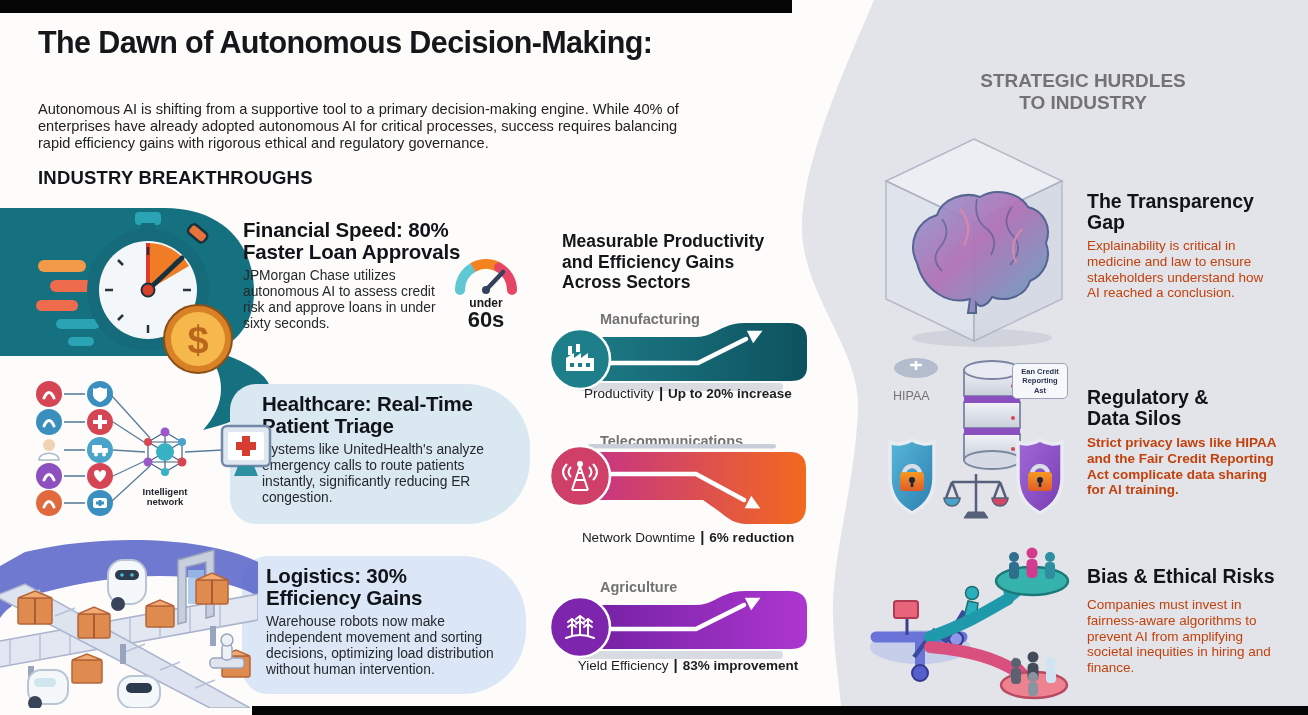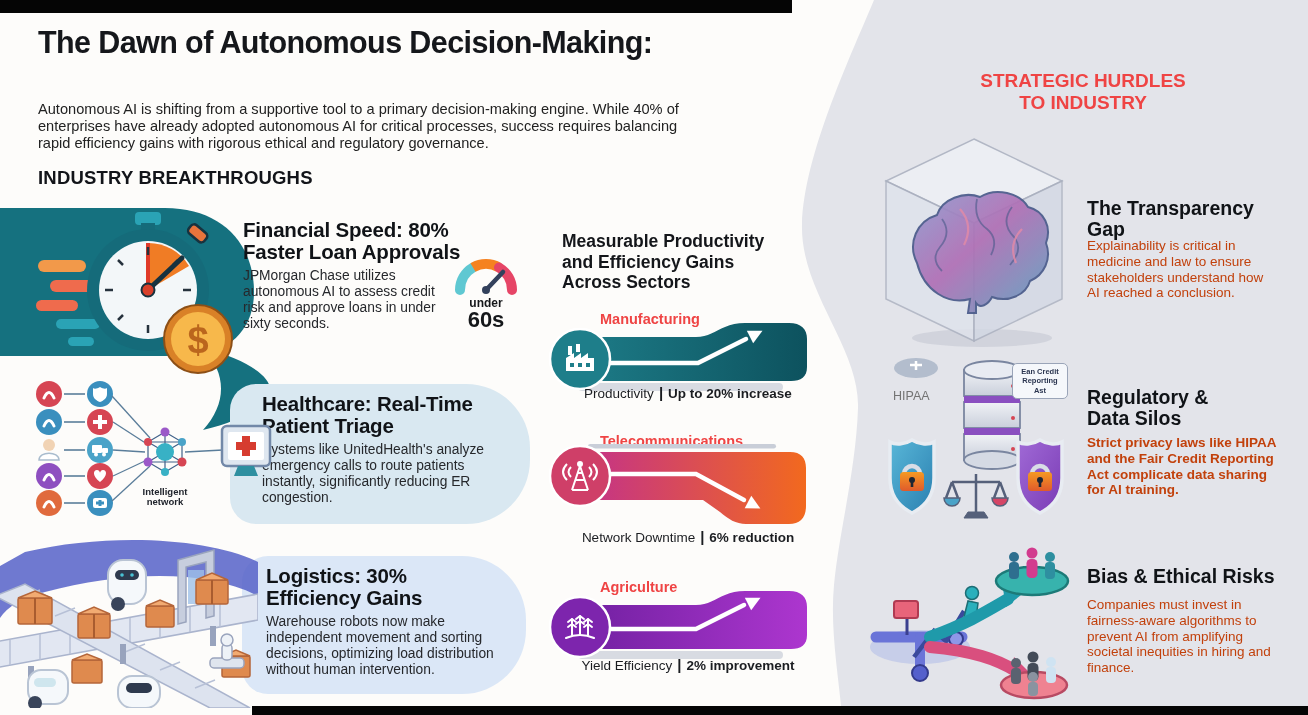--- a/index.html
+++ b/index.html
@@ -5,25 +5,25 @@
   html,body{margin:0;padding:0;width:1308px;height:715px;overflow:hidden;background:#fdfcfa;
     font-family:"Liberation Sans", sans-serif;color:#16181c;}
   .abs{position:absolute;}
   .bar{background:#050505;}
   .main-title{font-size:30.5px;font-weight:bold;line-height:1.12;letter-spacing:-0.6px;color:#15171b;}
   .intro{font-size:14.6px;line-height:1.16;color:#222;width:660px;}
   .section-h{font-size:18.5px;font-weight:bold;letter-spacing:0.2px;color:#121419;}
   .b-title{font-size:20.5px;font-weight:bold;line-height:1.07;letter-spacing:-0.2px;color:#101317;}
   .b-body{font-size:13.8px;line-height:1.15;color:#26282c;margin-top:6px;}
   .bubble{border-radius:26px 64px 64px 26px;}
-  .sector-label{font-size:14.5px;font-weight:bold;color:#ef4444;}
+  .sector-label{font-size:14.5px;font-weight:bold;color:#737373;}
   .caption{font-size:13.5px;color:#1b1d21;text-align:center;width:280px;}
   .caption .val{font-weight:bold;}
   .caption .sep{font-weight:bold;padding:0 5px;font-size:15px;}
-  .right-h{font-size:19px;font-weight:bold;text-align:center;line-height:1.18;color:#ef4444;}
+  .right-h{font-size:19px;font-weight:bold;text-align:center;line-height:1.18;color:#737373;}
   .hurdle-title{font-size:19.5px;font-weight:bold;line-height:1.1;color:#101317;}
   .hurdle-body{font-size:13.5px;line-height:1.17;color:#c2410c;margin-top:7px;}
   .gauge-lab{font-size:12px;font-weight:bold;text-align:center;color:#15171a;line-height:1.05;}
   .gauge-val{font-size:22px;font-weight:bold;text-align:center;color:#15171a;line-height:1;}
   .diagram-label{font-size:9.5px;font-weight:bold;text-align:center;color:#20242c;line-height:1.1;}
   .mini-label{font-weight:normal;color:#737373;}
   .fcra-box{background:#f5f7fb;border:1px solid #9aa4b8;border-radius:5px;padding:3px 4px;
     font-size:7.5px;font-weight:bold;text-align:center;color:#2b3550;line-height:1.25;width:46px;}
 </style>
 </head>
@@ -345,21 +345,21 @@
     </g>
   <circle cx="32" cy="36" r="30" fill="#7d25ad" stroke="#fff" stroke-width="2.5"></circle>
   <g transform="translate(32,38)" stroke="#fff" stroke-width="2" fill="none" stroke-linecap="round">
     <path d="M-14,9 Q0,3 14,9"></path>
     <path d="M-8,6 L-8,-10 M-8,-10 l-4,3 M-8,-10 l4,3 M-8,-5 l-4,3 M-8,-5 l4,3"></path>
     <path d="M0,5 L0,-13 M0,-13 l-4,3 M0,-13 l4,3 M0,-8 l-4,3 M0,-8 l4,3"></path>
     <path d="M8,6 L8,-10 M8,-10 l-4,3 M8,-10 l4,3 M8,-5 l-4,3 M8,-5 l4,3"></path>
   </g>
 </svg>
 <div class="abs caption" style="left:548px;top:656px;">
-  <span>Yield Efficiency</span><span class="sep">|</span><span class="val">2% improvement</span>
+  <span>Yield Efficiency</span><span class="sep">|</span><span class="val">83% improvement</span>
 </div>
 
 <div class="abs right-h" style="left:923px;top:70px;width:320px;">
   <div>STRATEGIC HURDLES</div>
   <div>TO INDUSTRY</div>
 </div>
 
 <svg class="abs" style="left:872px;top:133px" width="205" height="218" viewBox="0 0 205 218">
   <defs>
     <linearGradient id="gBrain" x1="0" y1="0" x2="1" y2="1">
@@ -379,21 +379,21 @@
       <path d="M105,66 q-4,20 10,30 q12,10 4,26"></path>
       <path d="M140,74 q-12,16 2,30 q10,12 -4,28"></path>
     </g>
     <g stroke="#e08aa8" stroke-width="2.2" fill="none" opacity="0.85">
       <path d="M88,76 q14,16 4,36"></path>
         <path d="M150,96 q-14,14 -6,34"></path>
     </g>
   </g>
 </svg>
 
-<div class="abs hurdle-title" style="left:1087px;top:198px;">
+<div class="abs hurdle-title" style="left:1087px;top:191px;">
   <div>The Transparency</div>
   <div>Gap</div>
 </div>
 <div class="abs hurdle-body" style="left:1087px;top:231px;width:192px;">Explainability is critical in medicine and law to ensure stakeholders understand how AI reached a conclusion.</div>
 
 <svg class="abs" style="left:880px;top:352px" width="192" height="172" viewBox="0 0 192 172">
   <defs>
     <linearGradient id="gShB" x1="0" y1="0" x2="1" y2="1">
       <stop offset="0" stop-color="#59b7d8"></stop>
         <stop offset="1" stop-color="#2a7fb0"></stop>

